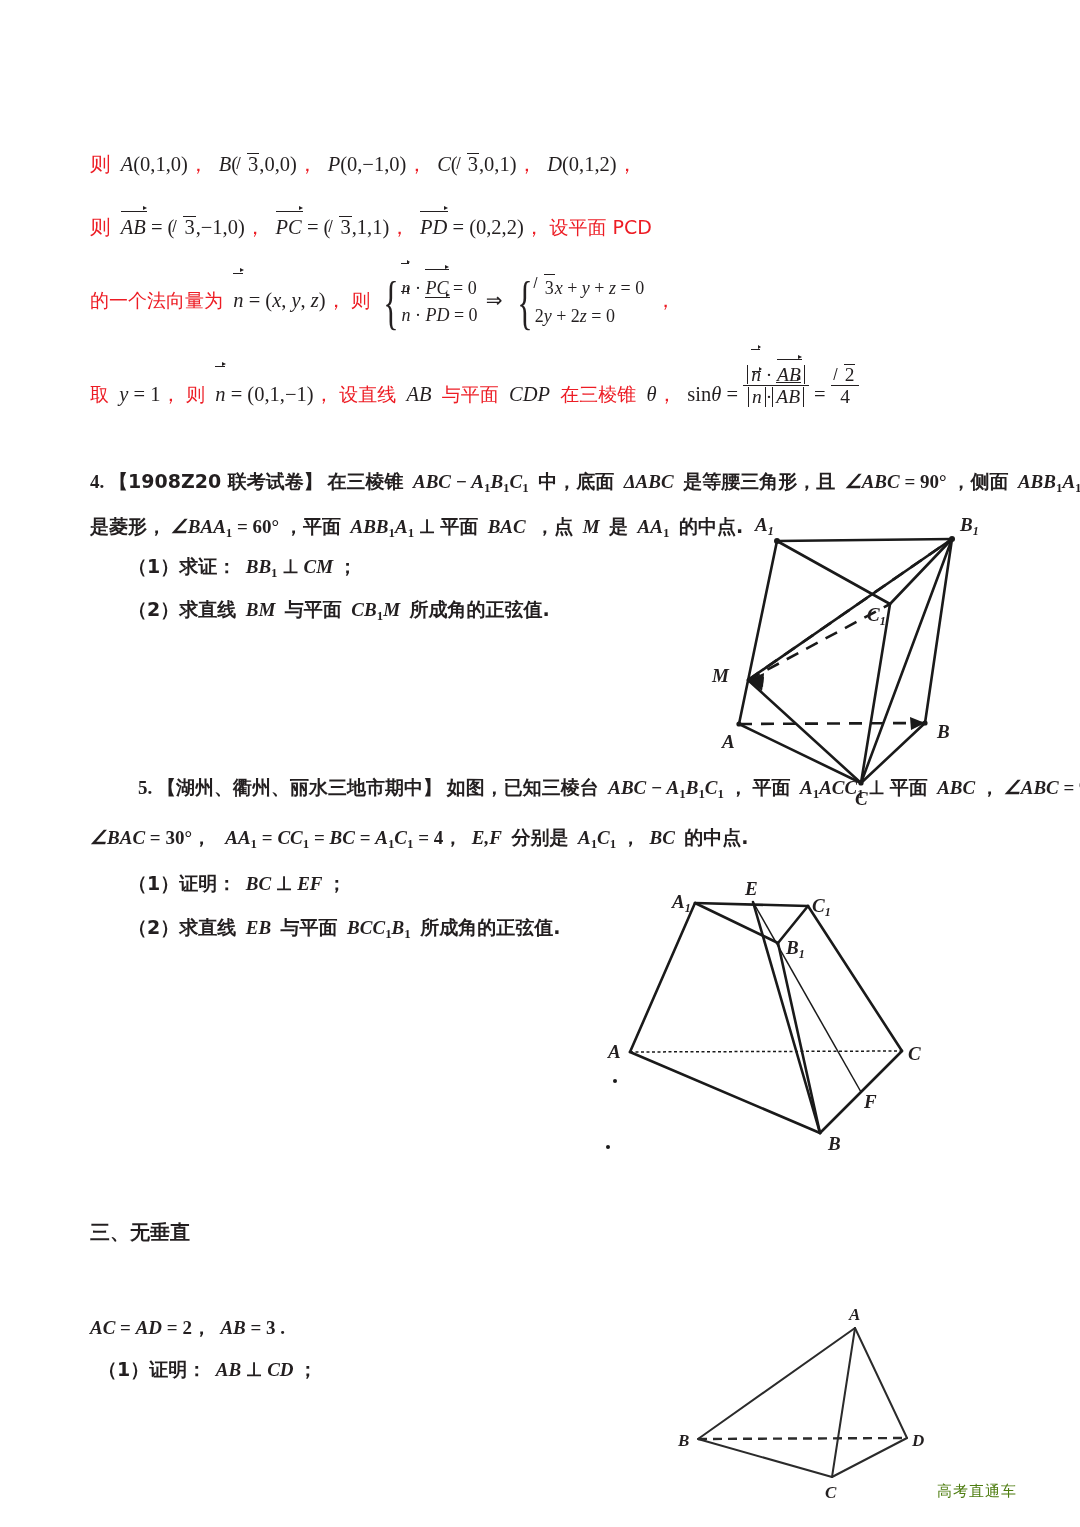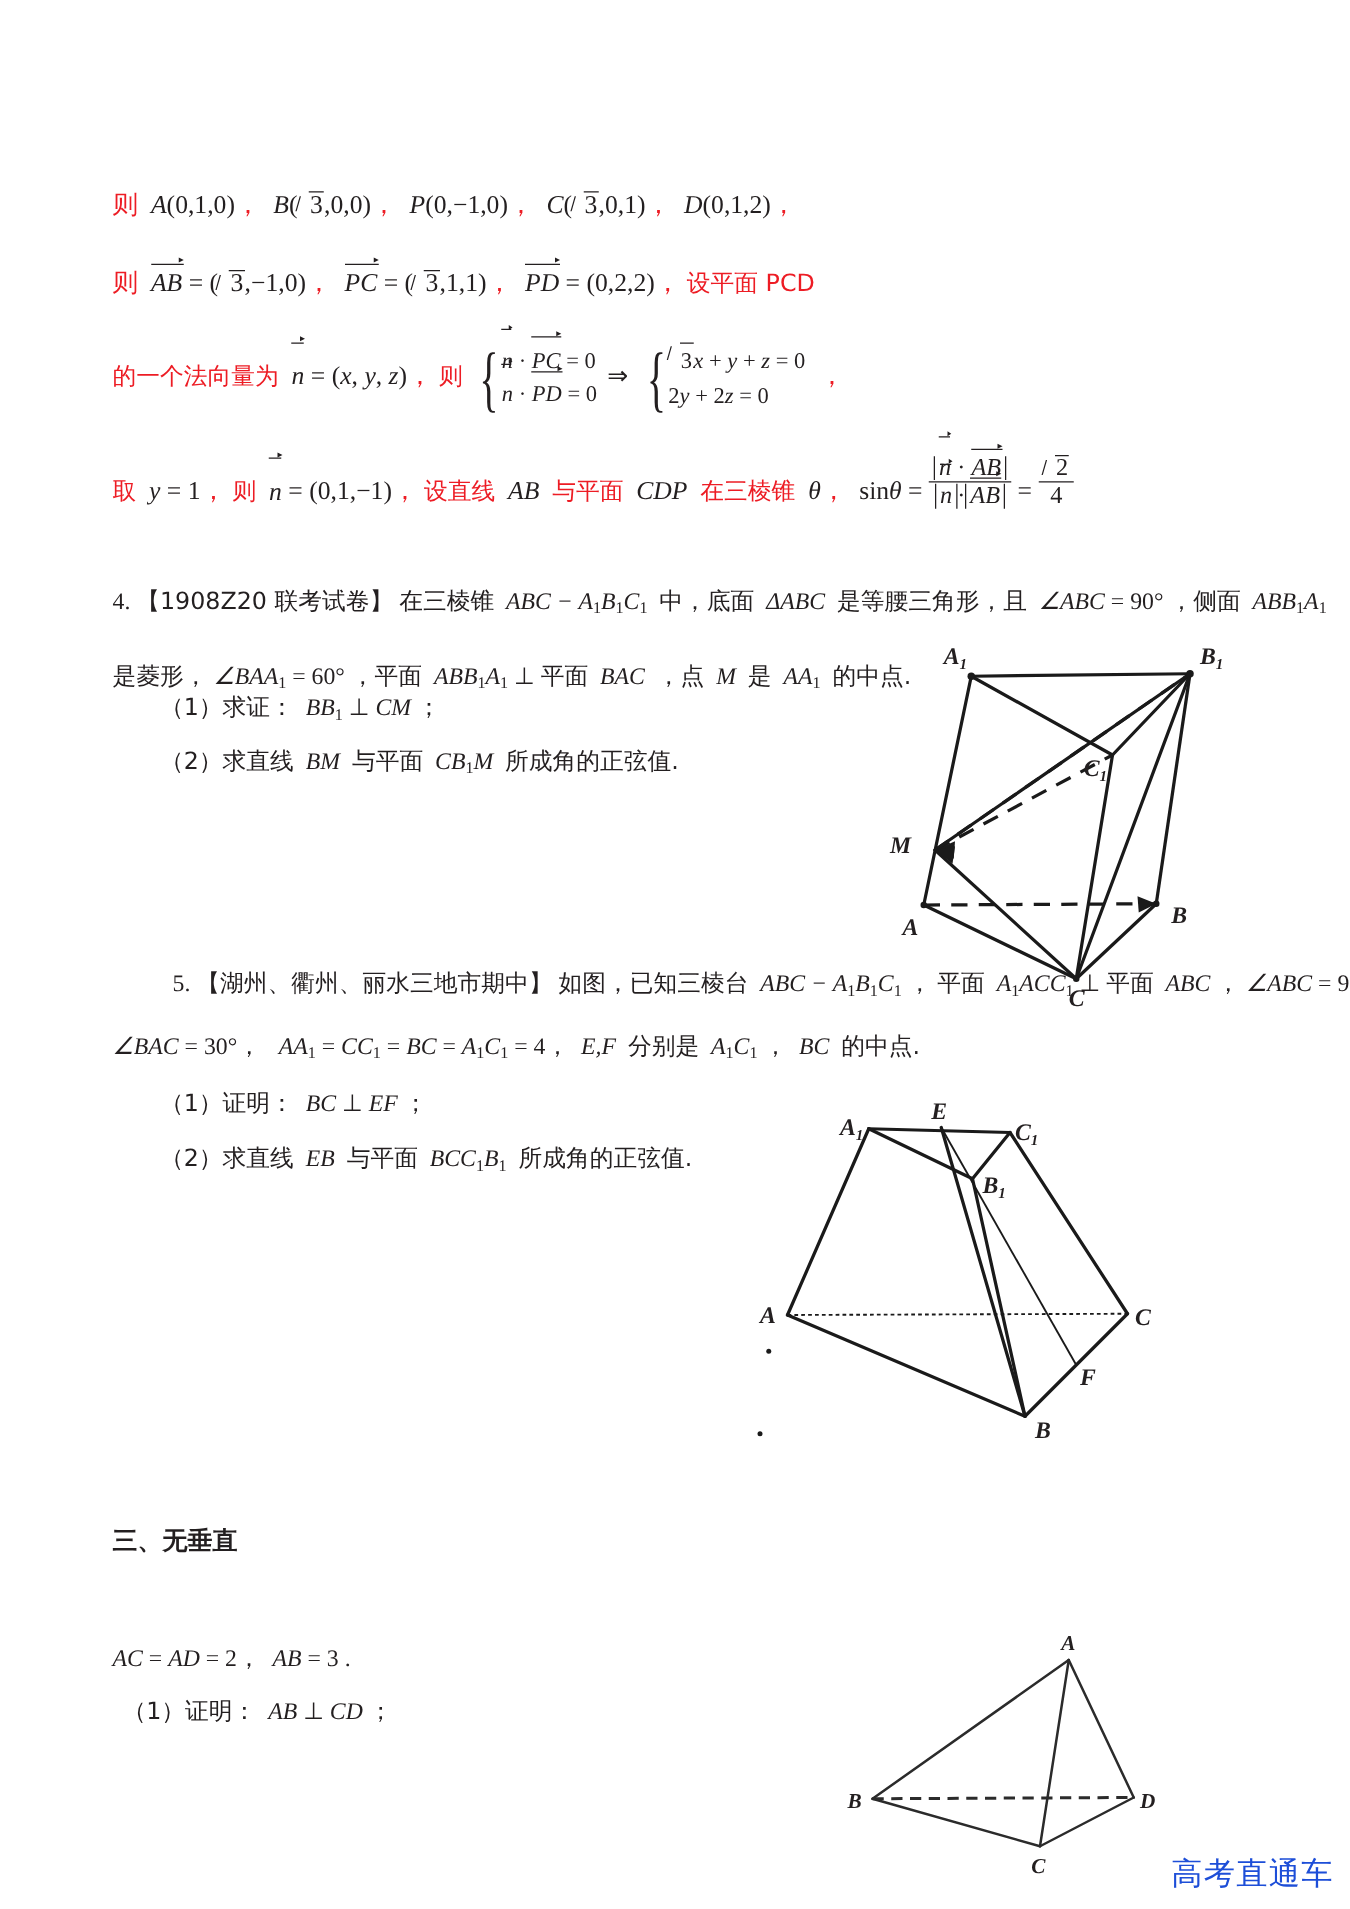--- a/index.html
+++ b/index.html
@@ -18,21 +18,21 @@
   .cn{font-family:"DejaVu Sans",sans-serif;font-style:normal;}
 
   .line{position:absolute;white-space:nowrap;line-height:1;}
 
   
   .sol{font-size:20.5px;color:#ed1c24;margin-top:12px;}
   .sol .mi{color:#231f20;}
   .sol .mn{color:#231f20;}
 
   
-  .prob{font-size:19px;color:#231f20;}
+  .prob{font-size:19px;color:#231f20;font-weight:bold;}
   .prob .cn{font-family:"DejaVu Sans",sans-serif;}
 
   .heading{font-size:20px;font-weight:bold;color:#231f20;font-family:"DejaVu Sans",sans-serif;}
 
   
   .sqrt{display:inline-block;position:relative;padding-left:9px;}
   .sqrt::before{
     content:"";position:absolute;left:0;top:0.18em;
     width:7px;height:0.60em;
     border-left:1.2px solid currentColor;
@@ -68,21 +68,21 @@
 
   
   .abs{display:inline-block;border-left:1.3px solid currentColor;border-right:1.3px solid currentColor;padding:0 3px;}
 
   
   svg{position:absolute;overflow:visible;}
   .fg-lbl{font-family:"Liberation Serif",serif;font-style:italic;font-weight:bold;fill:#231f20;}
 
   .wm{
     position:absolute;font-family:Liberation Serif, serif;
-    font-size:25px;color:#1d4ed8;letter-spacing:1px;
+    font-size:15px;color:#4d7c0f;letter-spacing:1px;
   }
 </style>
 </head>
 <body>
 
 <div class="page">
 
   <div class="line sol" style="left:90px;top:141px;">
     <span class="red">则</span>
     <span class="mi">&nbsp;A</span><span class="mn">(0,1,0)</span><span class="red">，</span>
@@ -151,21 +151,21 @@
     <span class="cn">在三棱锥</span>
     <span class="mi">&nbsp;ABC − A<span class="sub">1</span>B<span class="sub">1</span>C<span class="sub">1</span>&nbsp;</span>
     <span class="cn">中，底面</span>
     <span class="mi">&nbsp;ΔABC&nbsp;</span>
     <span class="cn">是等腰三角形，且</span>
     <span class="mi">&nbsp;∠ABC</span><span class="mn"> = 90°</span>
     <span class="cn">，侧面</span>
     <span class="mi">&nbsp;ABB<span class="sub">1</span>A<span class="sub">1</span></span>
   </div>
 
-  <div class="line prob" style="left:90px;top:532px;">
+  <div class="line prob" style="left:90px;top:517px;">
     <span class="cn">是菱形，</span>
     <span class="mi">∠BAA<span class="sub">1</span></span><span class="mn"> = 60°</span>
     <span class="cn">，平面</span>
     <span class="mi">&nbsp;ABB<span class="sub">1</span>A<span class="sub">1</span>&nbsp;</span><span class="mn">⊥</span>
     <span class="cn">平面</span>
     <span class="mi">&nbsp;BAC&nbsp;</span>
     <span class="cn">，点</span>
     <span class="mi">&nbsp;M&nbsp;</span>
     <span class="cn">是</span>
     <span class="mi">&nbsp;AA<span class="sub">1</span>&nbsp;</span>

